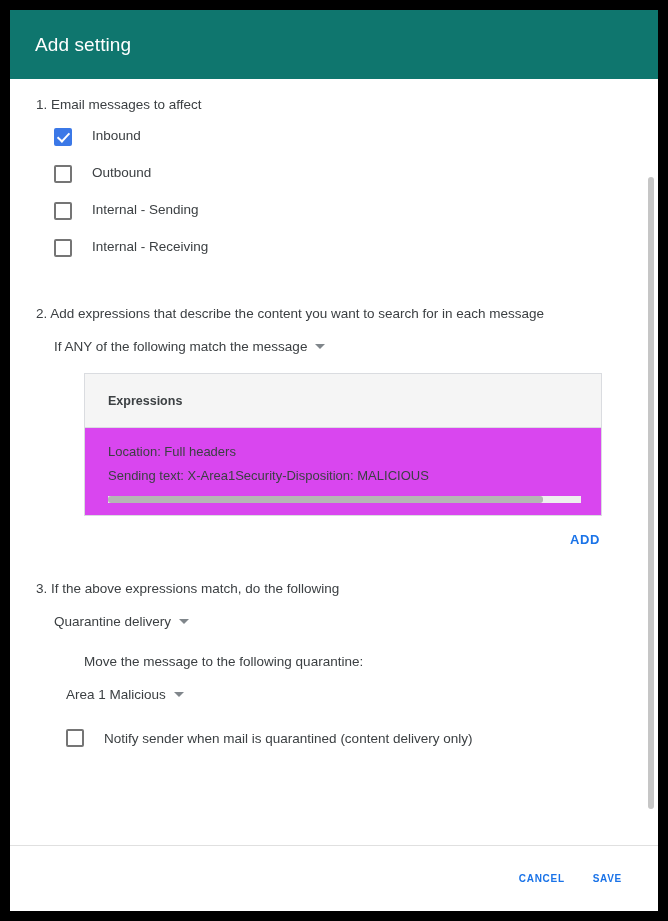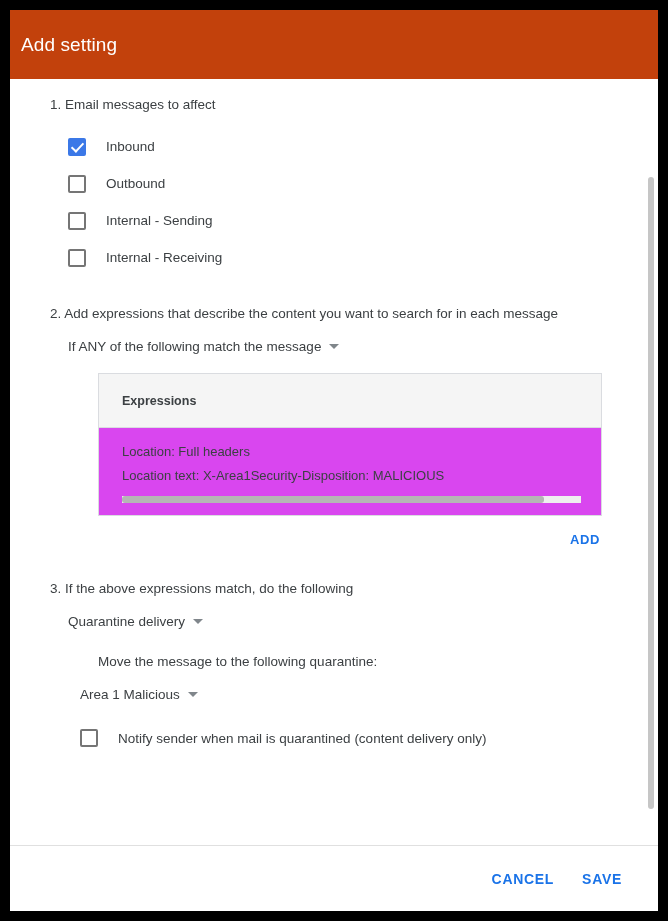--- a/index.html
+++ b/index.html
@@ -26,43 +26,43 @@
     top: 10px;
     width: 648px;
     height: 901px;
     background: #ffffff;
     display: flex;
     flex-direction: column;
     overflow: hidden;
   }
   .dialog-header {
     height: 69px;
-    background: #c2410c;
+    background: #0f766e;
     flex: 0 0 auto;
     display: flex;
     align-items: center;
-    padding-left: 11px;
+    padding-left: 25px;
     box-sizing: border-box;
   }
   .dialog-title {
     color: #ffffff;
     font-size: 19px;
     letter-spacing: 0.1px;
   }
   .dialog-body {
     position: relative;
     flex: 1 1 auto;
     overflow: hidden;
     padding: 0;
   }
   .scroll-area {
     position: absolute;
     inset: 0;
     overflow: hidden;
-    padding: 18px 26px 10px 40px;
+    padding: 18px 26px 10px 26px;
     box-sizing: border-box;
   }
   .scrollbar-track {
     position: absolute;
     right: 2px;
     top: 0;
     width: 6px;
     height: 100%;
     background: transparent;
   }
@@ -78,21 +78,21 @@
   .section-title {
     font-size: 13.5px;
     color: #3c4043;
     margin: 0 0 16px 0;
   }
   .section {
     margin-bottom: 30px;
   }
   .checkbox-row {
     display: flex;
-    align-items: center;
+    align-items: flex-start;
     height: 37px;
     padding-left: 18px;
   }
   .cb {
     width: 18px;
     height: 18px;
     border: 2px solid #757575;
     border-radius: 2px;
     box-sizing: border-box;
     background: #fff;
@@ -232,21 +232,21 @@
     display: flex;
     align-items: center;
     justify-content: flex-end;
     padding-right: 22px;
     box-sizing: border-box;
   }
   .footer-btn {
     background: none;
     border: none;
     color: #1a73e8;
-    font-size: 14px;
+    font-size: 10px;
     font-weight: bold;
     letter-spacing: 0.7px;
     padding: 10px 14px;
     cursor: pointer;
   }
   .spacer-bottom { height: 40px; }
 </style>
 </head>
 <body>
 
@@ -293,21 +293,21 @@
               <span class="caret"></span>
             </span>
           </div>
 
           <div class="expr-box">
             <div class="expr-head">
               <span class="expr-head-label">Expressions</span>
             </div>
             <div class="expr-rows">
               <div class="expr-row">Location: Full headers</div>
-              <div class="expr-row">Location text: X-Area1Security-Disposition: MALICIOUS</div>
+              <div class="expr-row">Sending text: X-Area1Security-Disposition: MALICIOUS</div>
               <div class="hscroll">
                 <div class="hscroll-thumb"></div>
               </div>
             </div>
           </div>
 
           <div class="add-row">
             <button class="link-btn">ADD</button>
           </div>
         </div>

